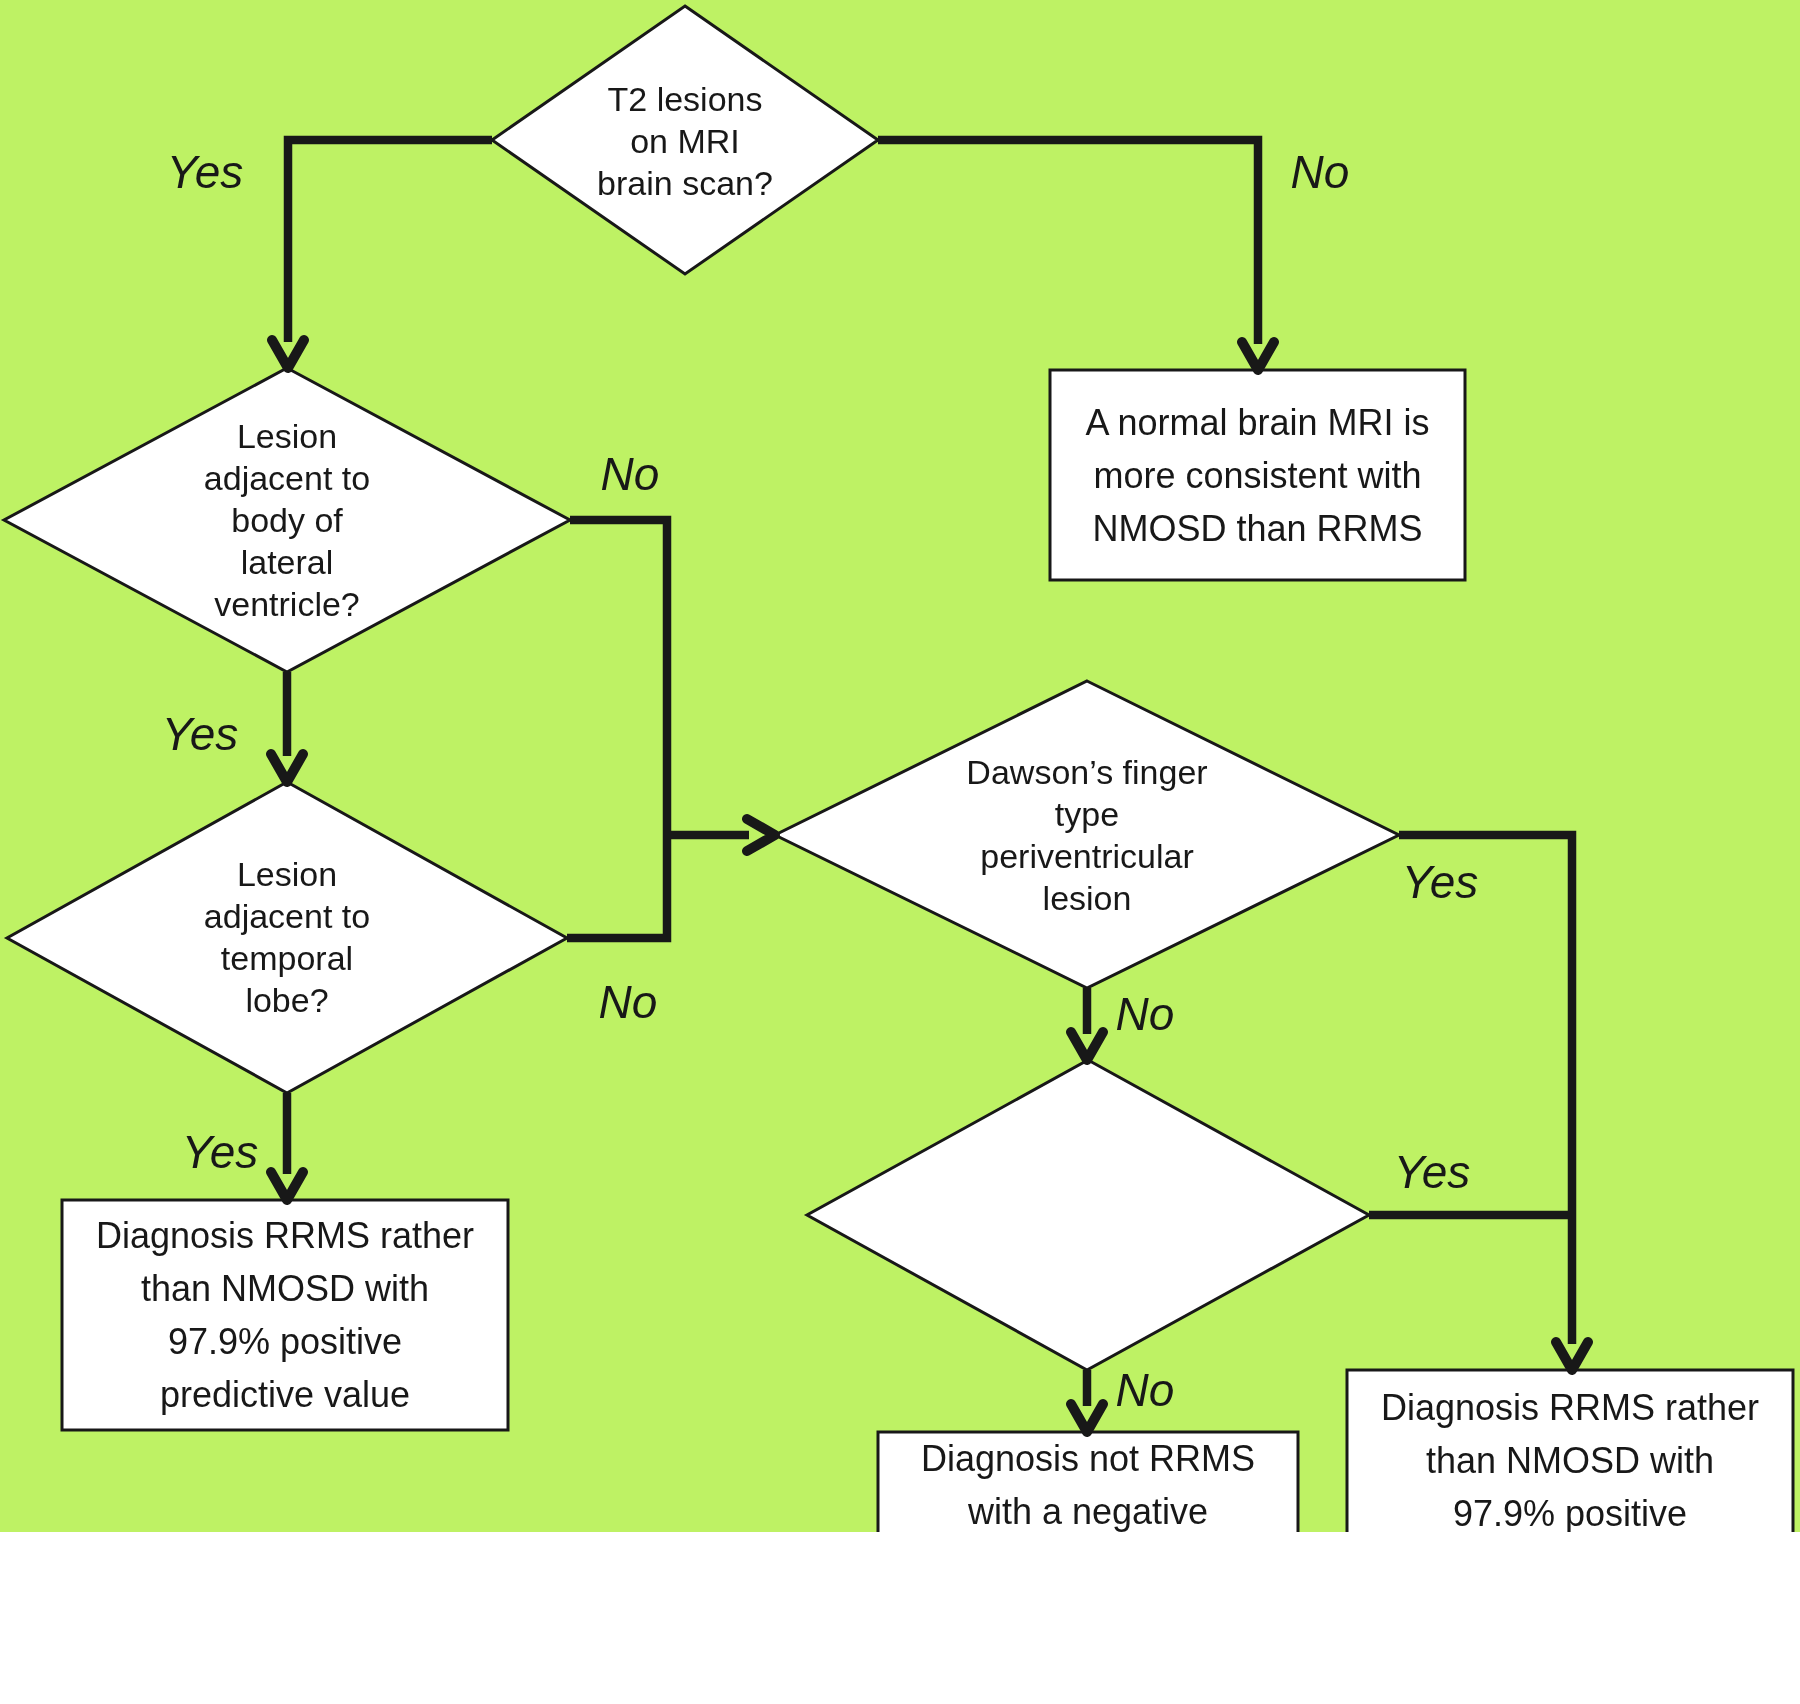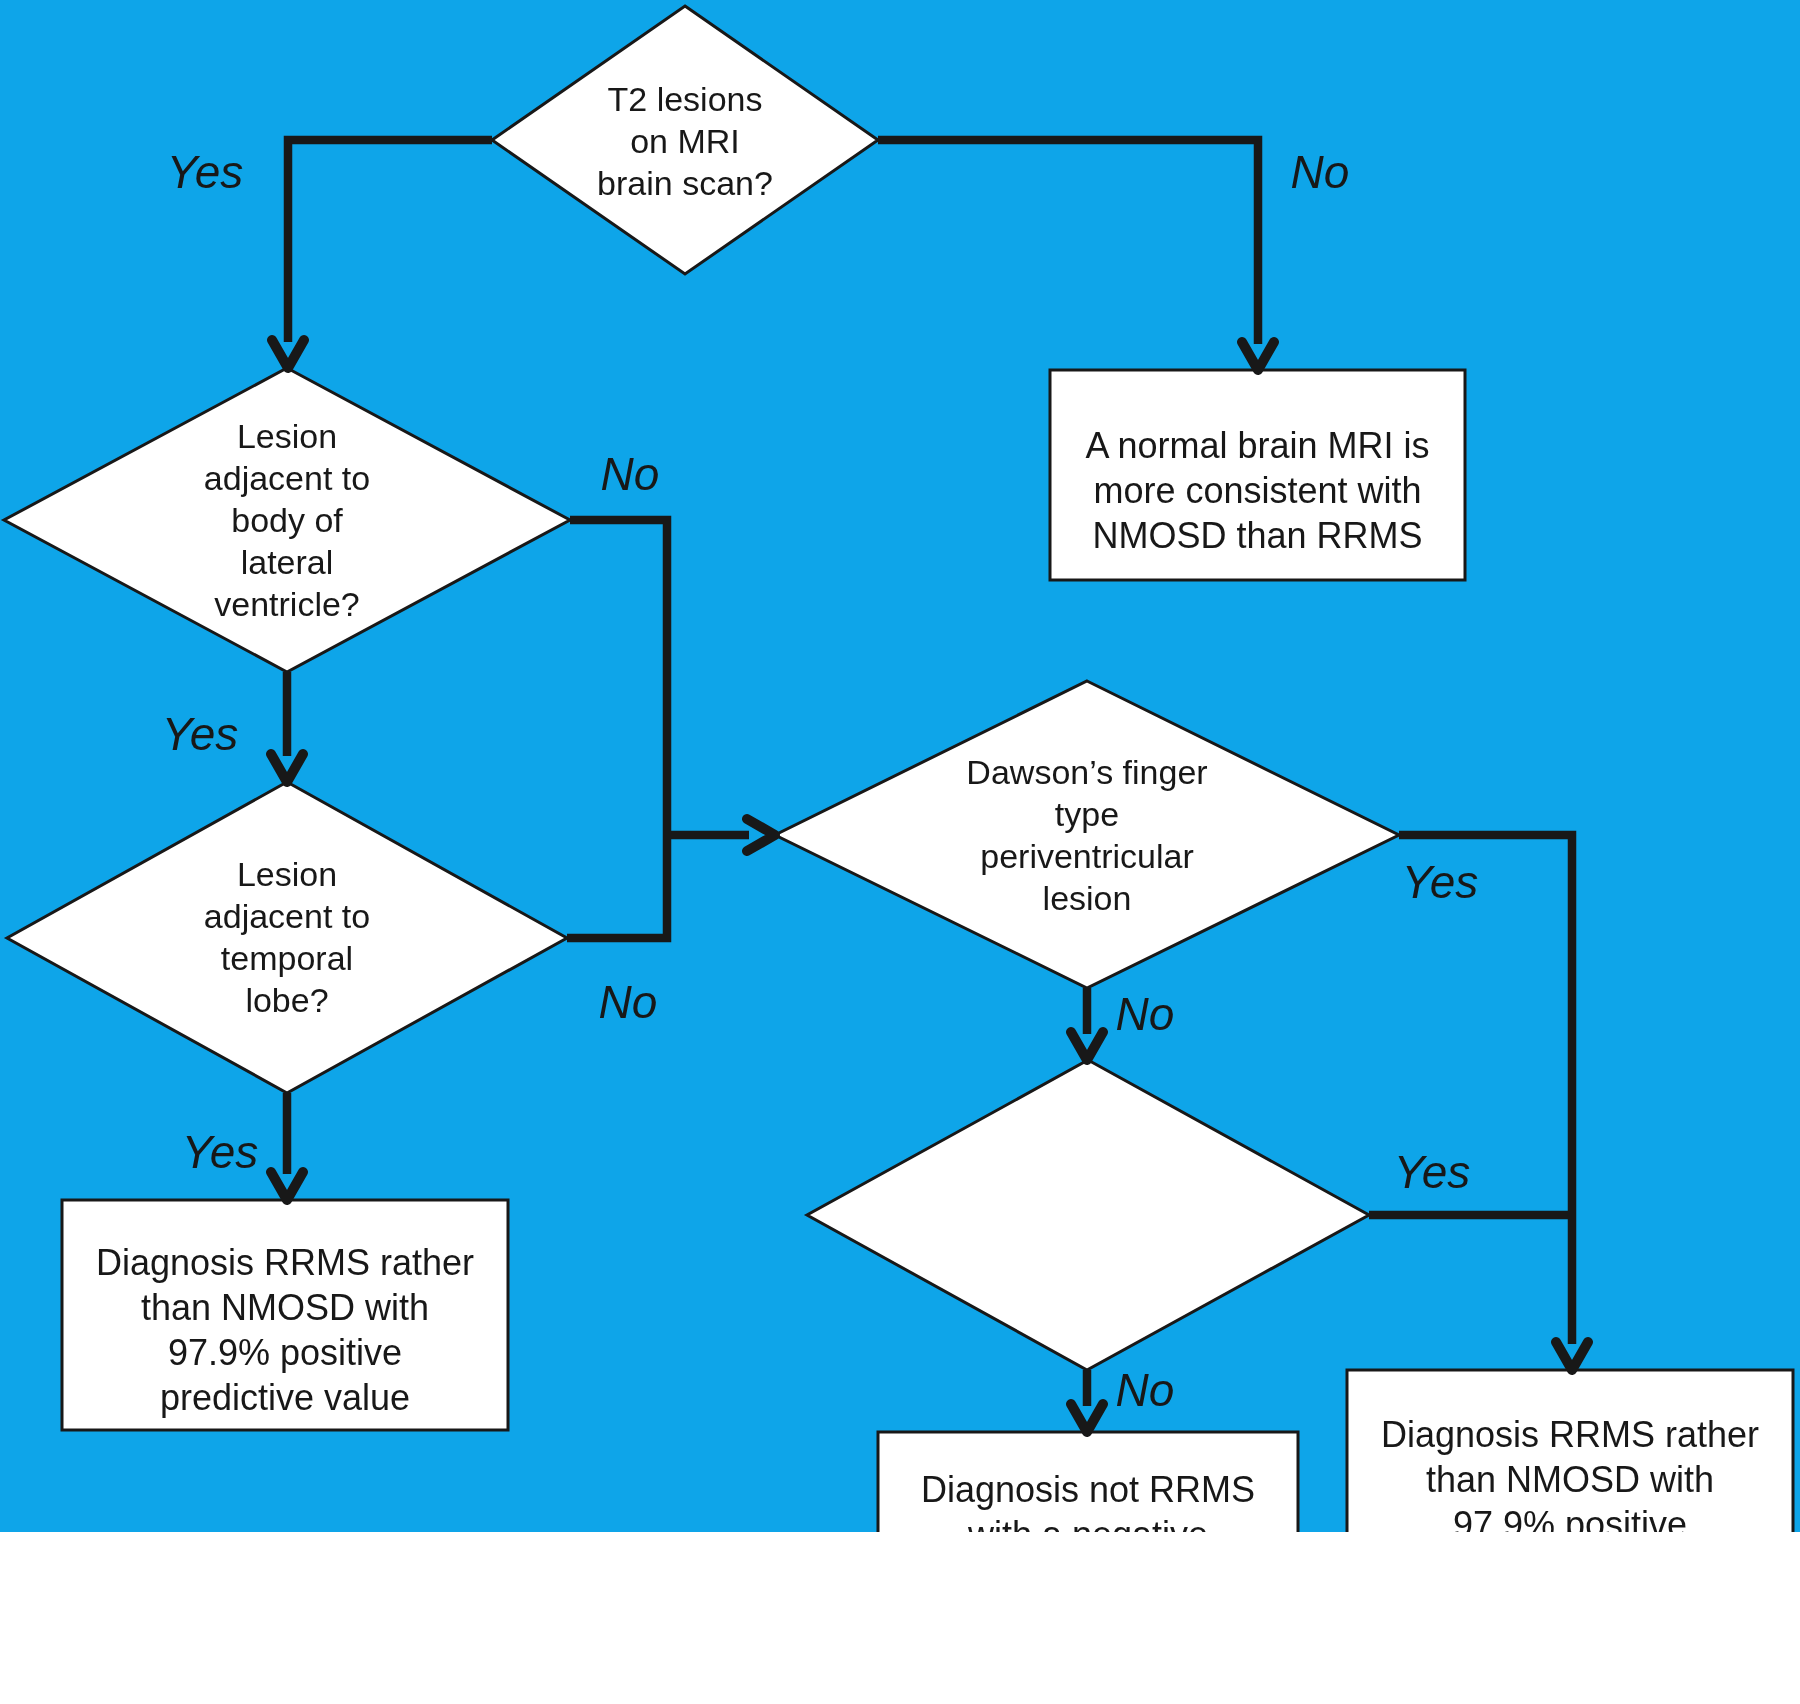--- a/index.html
+++ b/index.html
@@ -4,21 +4,21 @@
 <style>
   html, body {
     margin: 0;
     padding: 0;
     background: #ffffff;
   }
   #canvas {
     position: relative;
     width: 1800px;
     height: 1532px;
-    background: #0ea5e9;
+    background: #bef264;
     font-family: "Liberation Sans", "DejaVu Sans", sans-serif;
     color: #181818;
     overflow: hidden;
   }
   #wires {
     position: absolute;
     left: 0;
     top: 0;
   }
   .node-label {
@@ -27,22 +27,21 @@
     align-items: center;
     justify-content: center;
     text-align: center;
     white-space: pre-line;
     font-size: 34px;
     line-height: 42px;
     color: #181818;
   }
   .box-label {
     font-size: 36px;
-    line-height: 45px;
-    margin-top: 15px;
+    line-height: 53px;
   }
   .edge-label {
     position: absolute;
     display: flex;
     align-items: center;
     justify-content: center;
     font-size: 46px;
     line-height: 46px;
     color: #181818;
     white-space: nowrap;

